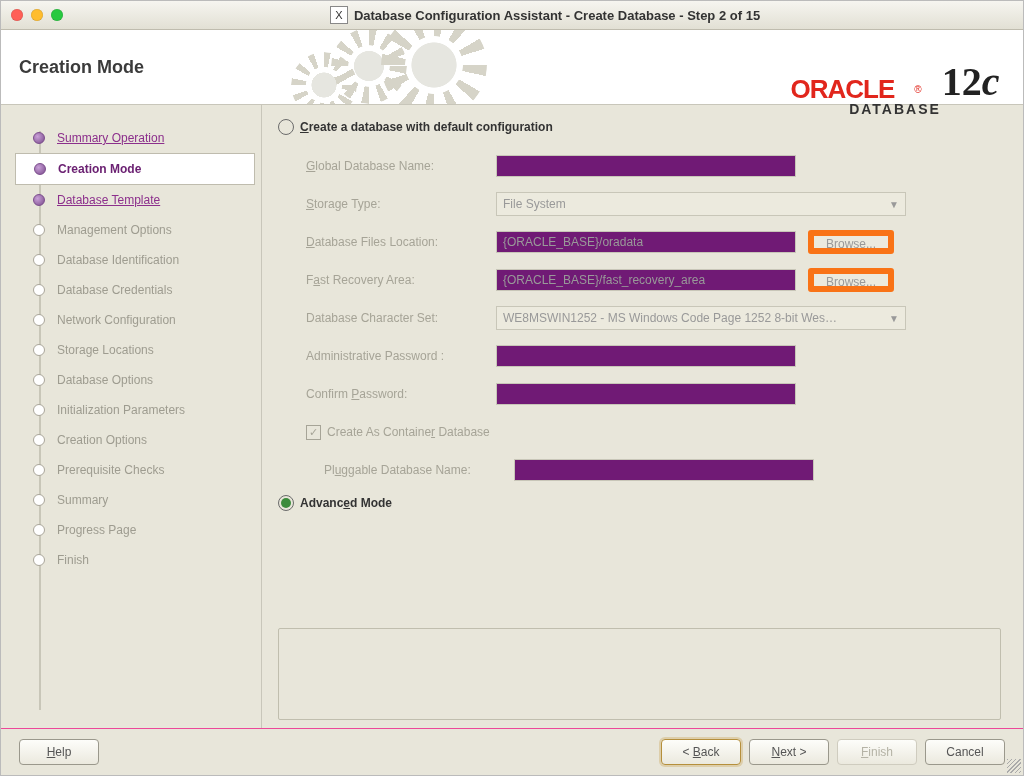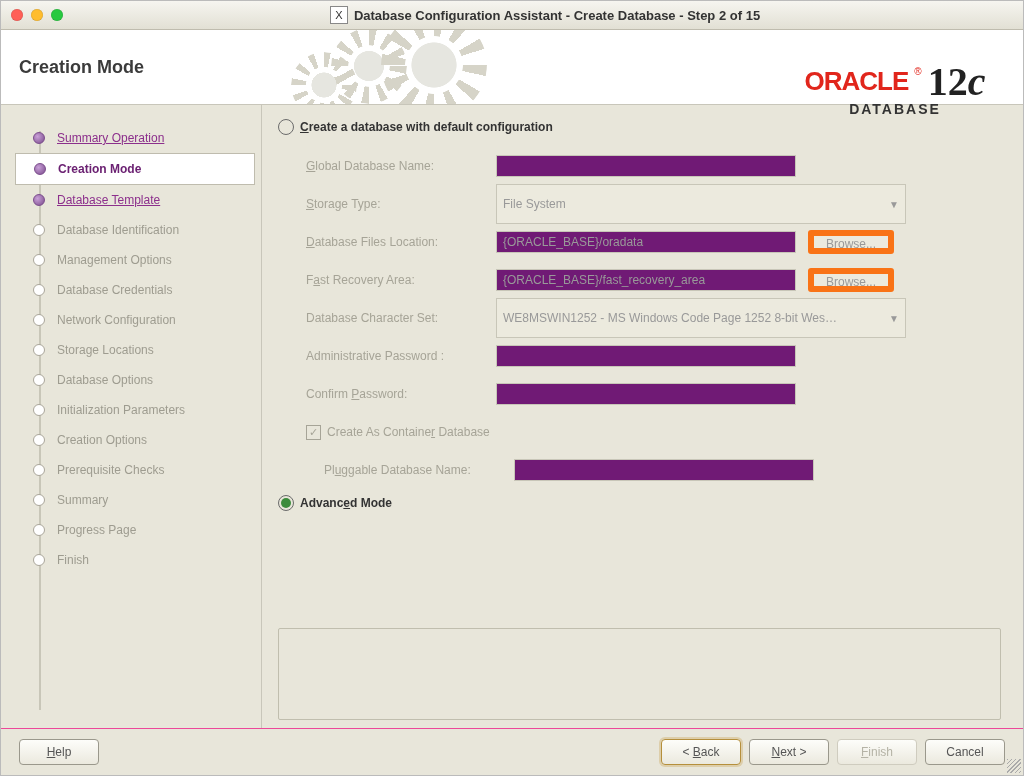--- a/index.html
+++ b/index.html
@@ -14,21 +14,21 @@
   .titlewrap{flex:1;display:flex;justify-content:center;align-items:center;gap:6px;}
   .xicon{width:16px;height:16px;border:1px solid #888;display:inline-flex;align-items:center;justify-content:center;font-size:11px;background:#fff;}
   .wintitle{font-weight:bold;font-size:13px;color:#333;}
   
   .header{height:74px;background:#fff;display:flex;align-items:center;border-bottom:1px solid #c8c6ba;}
   .header-left{flex:0 0 260px;padding-left:18px;font-size:18px;font-weight:bold;color:#3b3b3b;}
   .header-center{flex:1;position:relative;height:100%;overflow:hidden;}
   .gear{position:absolute;border-radius:50%;background:radial-gradient(circle,#e6e6e0 35%,transparent 36%);}
   .gear::before{content:"";position:absolute;inset:-8px;border-radius:50%;background:repeating-conic-gradient(#d6d4c8 0 12deg, transparent 12deg 30deg);mask:radial-gradient(circle,transparent 38%,#000 39%);-webkit-mask:radial-gradient(circle,transparent 38%,#000 39%);}
   .header-right{width:220px;display:flex;flex-direction:column;align-items:center;justify-content:center;padding-right:18px;}
-  .oracle-logo{display:flex;align-items:center;gap:6px;margin-top:40px;}
+  .oracle-logo{display:flex;align-items:flex-end;gap:20px;margin-top:40px;}
   .oracle-word{font-family:Arial,Helvetica,sans-serif;font-weight:900;color:#e1261c;font-size:26px;letter-spacing:-1px;}
   .oracle-reg{color:#e1261c;font-size:10px;position:relative;top:-10px;}
   .oracle-12c{font-size:40px;font-weight:bold;color:#222;font-family:Georgia,serif;}
   .oracle-12c i{font-style:italic;}
   .oracle-db{font-weight:bold;letter-spacing:2px;font-size:14px;color:#333;margin-top:-4px;}
   
   .body{flex:1;display:flex;min-height:0;}
   .sidebar{width:260px;box-sizing:border-box;padding:18px 6px 6px 14px;position:relative;}
   .rail{position:absolute;left:38px;top:26px;bottom:18px;width:2px;background:#c8c6b8;}
   .steps{list-style:none;margin:0;padding:0;position:relative;}
@@ -44,21 +44,21 @@
   .content{flex:1;border-left:1px solid #c8c6ba;padding:14px 22px 8px 16px;display:flex;flex-direction:column;min-height:0;}
   .radio-row{display:flex;align-items:center;gap:6px;margin-bottom:8px;}
   .radio{appearance:none;width:14px;height:14px;border:1.5px solid #6b6b6b;border-radius:50%;position:relative;margin:0;cursor:pointer;}
   .radio.sel::after{content:"";position:absolute;inset:2px;border-radius:50%;background:#3c8c3c;}
   .radio-label{font-weight:bold;}
   .radio-label u{text-decoration:underline;}
   .formgrid{margin:4px 0 6px 28px;}
   .frow{display:flex;align-items:center;height:38px;}
   .flabel{width:190px;color:#a6a497;}
   .finput{width:300px;height:22px;border:1px solid #c8c6b8;background:#701a75;padding:0 6px;font-size:12px;color:#999;box-sizing:border-box;}
-  .fselect{width:410px;height:40px;border:1px solid #c8c6b8;background:#eceade;padding:10px 6px;font-size:12px;color:#999;display:flex;align-items:center;justify-content:space-between;box-sizing:border-box;}
+  .fselect{width:410px;height:24px;border:1px solid #c8c6b8;background:#eceade;padding:10px 6px;font-size:12px;color:#999;display:flex;align-items:center;justify-content:space-between;box-sizing:border-box;}
   .fselect .caret{font-size:10px;color:#999;}
   .fbrowse{width:86px;height:24px;margin-left:12px;border:6px solid #f97316;background:#eceade;color:#999;font-size:12px;border-radius:3px;}
   .chk{width:13px;height:13px;border:1.5px solid #a6a497;display:inline-flex;align-items:center;justify-content:center;font-size:11px;color:#a6a497;}
   .logbox{height:90px;border:1px solid #c0beae;border-radius:2px;margin-top:auto;background:#e8e6da;}
   
   .footer{height:46px;border-top:1px solid #ec4899;display:flex;align-items:center;padding:0 18px;gap:8px;}
   .btn{height:26px;min-width:80px;padding:0 12px;border:1px solid #9a988c;border-radius:4px;background:linear-gradient(#fdfdfa,#ebe9de);font-size:12px;color:#555;cursor:pointer;}
   .btn.prim{border-color:#b58f3c;box-shadow:0 0 0 2px rgba(200,160,80,.35);}
   .btn.dis{color:#b5b3a6;border-color:#cfccbf;}
   .spacer{flex:1;}
@@ -112,25 +112,25 @@
           <li class="step now">
             <span class="bullet"></span>
             <a href="#">Creation Mode</a>
           </li>
           <li class="step next">
             <span class="bullet"></span>
             <a href="#">Database Template</a>
           </li>
           <li class="step dis">
             <span class="bullet"></span>
+            <span class="label">Management Options</span>
+          </li>
+          <li class="step dis">
+            <span class="bullet"></span>
             <span class="label">Database Identification</span>
-          </li>
-          <li class="step dis">
-            <span class="bullet"></span>
-            <span class="label">Management Options</span>
           </li>
           <li class="step dis">
             <span class="bullet"></span>
             <span class="label">Database Credentials</span>
           </li>
           <li class="step dis">
             <span class="bullet"></span>
             <span class="label">Network Configuration</span>
           </li>
           <li class="step dis">

